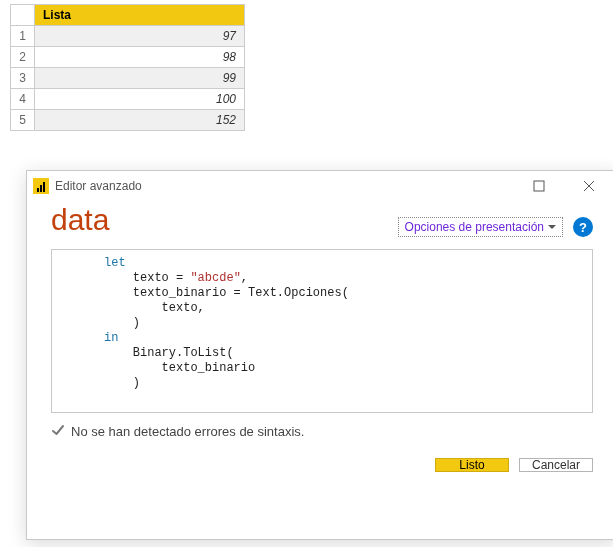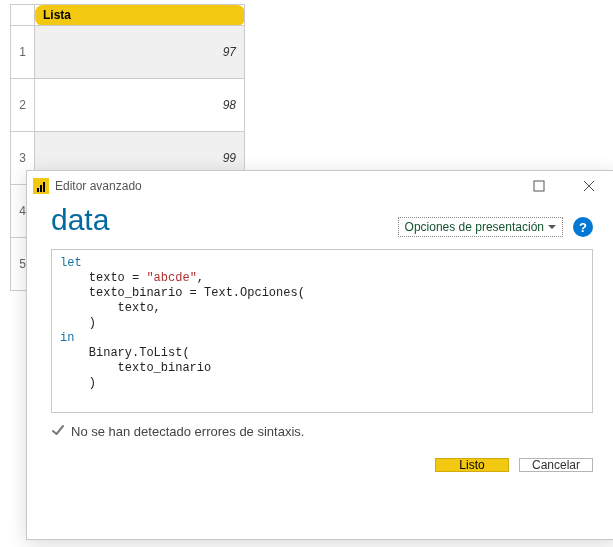--- a/index.html
+++ b/index.html
@@ -28,29 +28,28 @@
       background: #fff;
       font-weight: normal;
     }
     table.data-grid thead th.header-cell {
       background: #f2c811;
       color: #000;
       text-align: left;
       padding: 3px 8px;
       font-weight: 600;
       width: 210px;
-      border-radius: 8px;
     }
     table.data-grid thead th.idx-col {
       background: #fff;
     }
     table.data-grid tbody td.val-cell {
       width: 210px;
       text-align: right;
-      padding: 19px 8px;
+      padding: 3px 8px;
       font-style: italic;
       color: #333;
     }
     table.data-grid tbody tr:nth-child(odd) td.val-cell { background: #f0f0f0; }
     table.data-grid tbody tr:nth-child(even) td.val-cell { background: #fff; }
 
     .dialog {
       position: absolute;
       left: 26px;
       top: 170px;
@@ -100,32 +99,32 @@
     .header-row {
       display: flex;
       align-items: flex-end;
       justify-content: space-between;
       gap: 10px;
       margin-bottom: 12px;
     }
     .dlg-title {
       font-size: 30px;
       font-weight: 300;
-      color: #0369a1;
+      color: #c2410c;
     }
     .right-controls {
       display: flex;
       align-items: center;
       gap: 10px;
     }
     .options-btn {
       border: 1px dotted #888;
       padding: 2px 6px;
       font-size: 12px;
-      color: #14532d;
+      color: #6d28d9;
       display: flex;
       align-items: center;
       gap: 4px;
       background: #fff;
     }
     .options-btn .caret {
       width: 0; height: 0;
       border-left: 4px solid transparent;
       border-right: 4px solid transparent;
       border-top: 4px solid #555;
@@ -144,21 +143,21 @@
       background: #fff;
       height: 164px;
       padding: 6px 8px;
       font-family: Consolas, "Courier New", monospace;
       font-size: 12px;
       line-height: 15px;
       color: #222;
       position: relative;
       overflow-y: scroll;
     }
-    .code-line { white-space: pre; }
+    .code-line { white-space: pre; margin-left: 44px; }
     .kw { color: #1a73a8; }
     .str { color: #b03030; }
     .status-row {
       margin-top: 10px;
       display: flex;
       align-items: center;
       gap: 6px;
       font-size: 13px;
       color: #444;
     }

